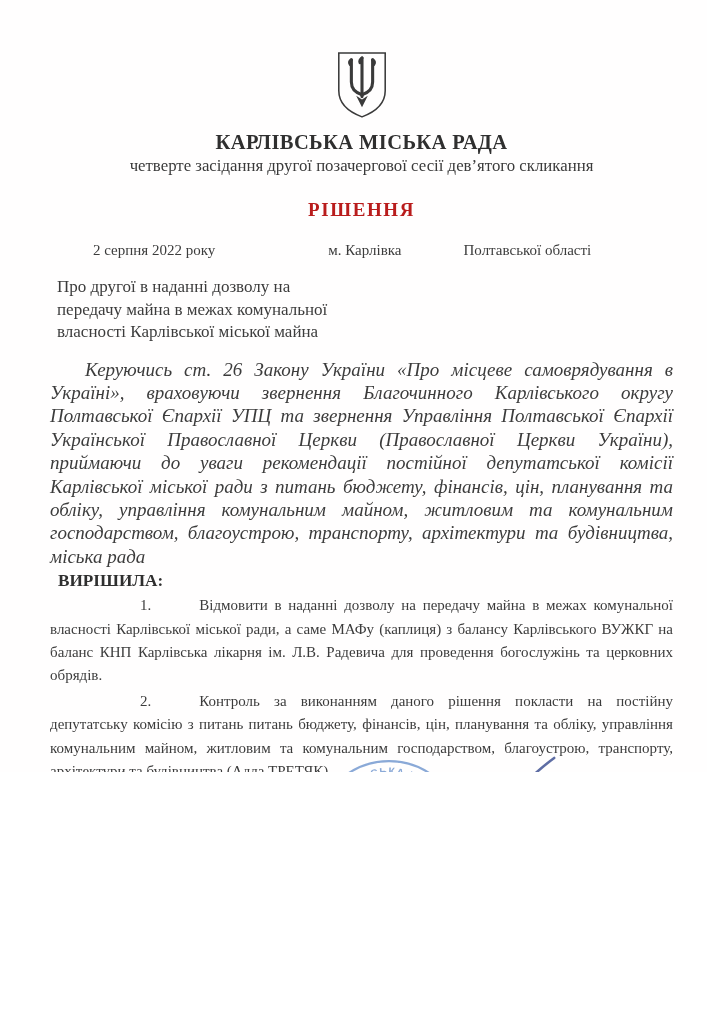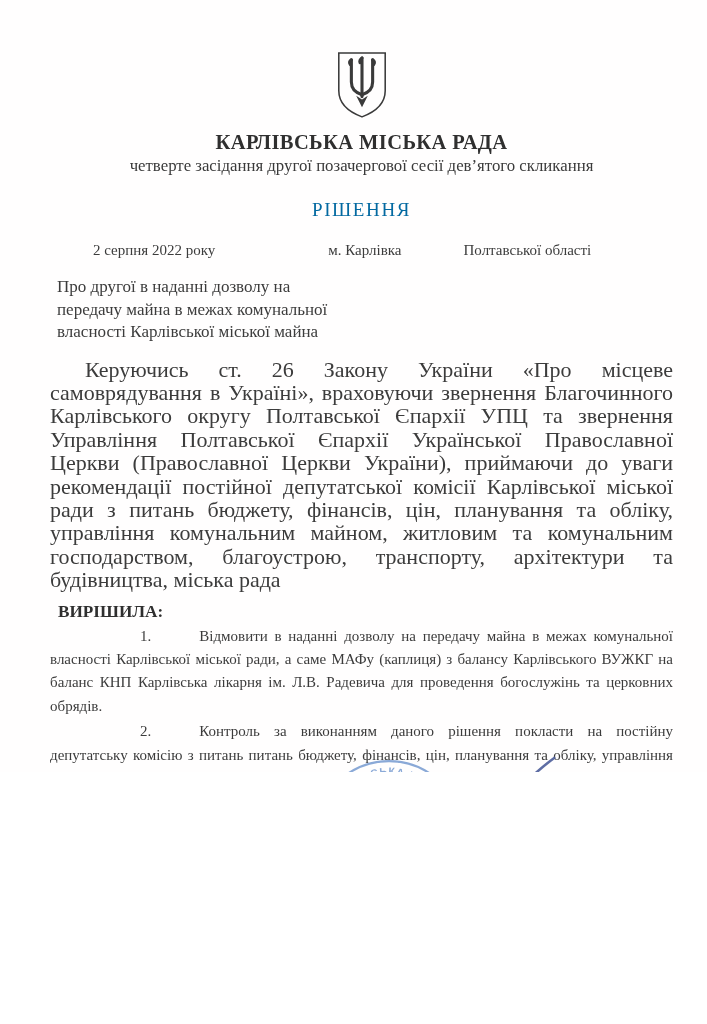--- a/index.html
+++ b/index.html
@@ -14,31 +14,31 @@
     padding:0 34px 0 50px;
   }
   .emblem-wrap{padding-top:50px;text-align:center;}
   .council-name{
     margin-top:7px;text-align:center;
     font-weight:bold;font-size:20.5px;letter-spacing:.4px;color:#2f2f2f;
   }
   .session-line{text-align:center;font-size:16.8px;margin-top:2px;color:#3a3a3a;}
   .doc-type{
     margin-top:23px;text-align:center;
-    font-weight:normal;font-size:19px;letter-spacing:1.6px;color:#0369a1;
+    font-weight:bold;font-size:19px;letter-spacing:1.6px;color:#b91c1c;
   }
   .date-line{display:flex;margin-top:21px;font-size:15px;white-space:nowrap;}
   .date-line .date{margin-left:43px;}
   .date-line .place{margin-left:113px;}
   .date-line .region{margin-left:62px;}
   .subject{margin-top:17px;margin-left:7px;font-size:17px;line-height:22.5px;width:330px;}
   .preamble{
-    margin-top:14px;margin-bottom:10px;
-    font-size:22px;line-height:23.4px;
-    text-align:justify;text-indent:35px;
+    margin-top:14px;margin-bottom:3px;
+    font-size:19px;line-height:23.4px;
+    text-align:justify;text-indent:35px;font-style:italic;
   }
   .resolved{font-weight:bold;font-size:17.2px;margin:0 0 3px 8px;color:#2f2f2f;}
   .item{
     margin:0 0 2px 0;
     font-size:15px;line-height:23.4px;text-align:justify;
   }
   .item .num{margin-left:90px;}
   .item .tab{display:inline-block;width:48px;}
   .sign-row{
     display:flex;align-items:baseline;

